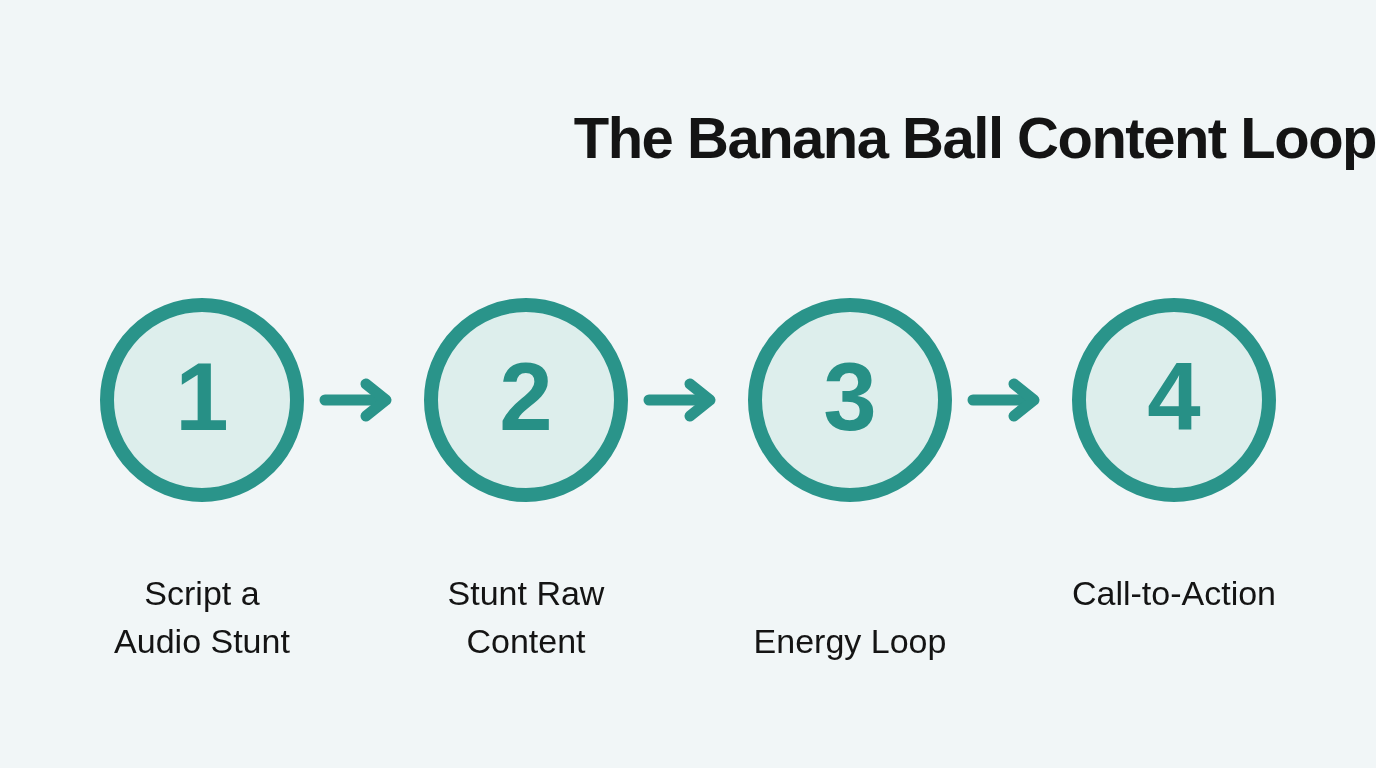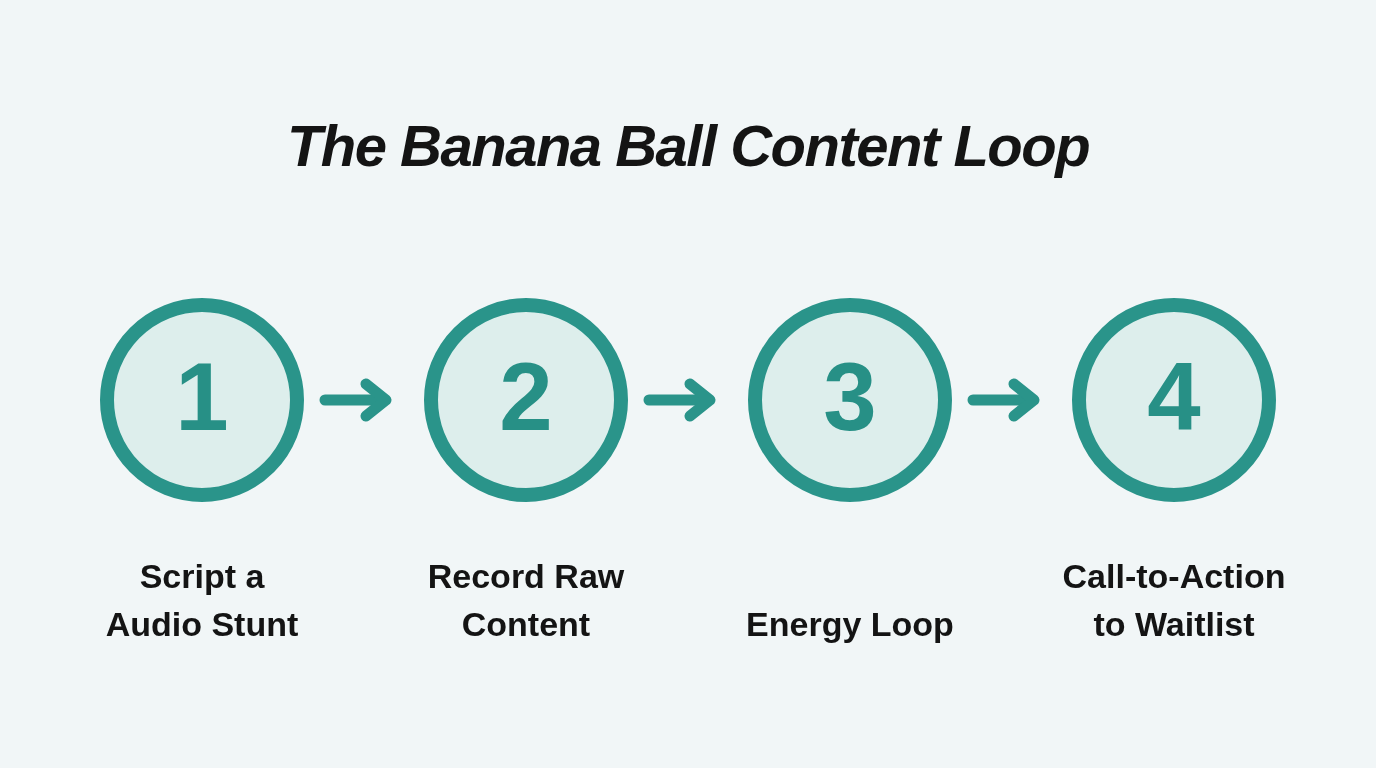--- a/index.html
+++ b/index.html
@@ -20,29 +20,28 @@
     font-family: "Liberation Sans", "DejaVu Sans", sans-serif;
     color: var(--text);
   }
   .canvas {
     position: relative;
     width: 1376px;
     height: 768px;
   }
   .title {
     position: absolute;
-    top: 112px;
+    top: 104px;
     left: 0;
     width: 100%;
-    text-align: center;
+    text-align: right;
     font-size: 58px;
     font-weight: 700;
     letter-spacing: -1.5px;
     color: var(--text);
-    font-style: italic;
   }
   .flow-row {
     position: absolute;
     top: 298px;
     left: 100px;
     display: flex;
     align-items: flex-start;
   }
   .step {
     width: 204px;
@@ -61,25 +60,25 @@
     justify-content: center;
   }
   .step-number {
     font-size: 96px;
     font-weight: 700;
     color: var(--teal_number);
     line-height: 1;
     padding-bottom: 6px;
   }
   .step-label {
-    margin-top: 50px;
+    margin-top: 67px;
     width: 330px;
     text-align: center;
     font-size: 34px;
-    font-weight: 700;
+    font-weight: 400;
     line-height: 48px;
     color: var(--text);
   }
   .arrow-cell {
     width: 120px;
     height: 204px;
     display: flex;
     align-items: center;
     justify-content: center;
     color: var(--teal);
@@ -110,21 +109,21 @@
         <line x1="7" y1="22" x2="64" y2="22"></line>
         <polyline points="48,6 68,22 48,38"></polyline>
       </svg>
     </div>
 
     <div class="step">
       <div class="step-circle">
         <span class="step-number">2</span>
       </div>
       <div class="step-label">
-        <span>Record Raw</span><br>
+        <span>Stunt Raw</span><br>
         <span>Content</span>
       </div>
     </div>
 
     <div class="arrow-cell">
       <svg width="92" height="44" viewBox="0 0 92 44" fill="none" stroke="currentColor" stroke-width="11" stroke-linecap="round" stroke-linejoin="round">
         <line x1="7" y1="22" x2="64" y2="22"></line>
         <polyline points="48,6 68,22 48,38"></polyline>
       </svg>
     </div>
@@ -145,18 +144,17 @@
         <polyline points="48,6 68,22 48,38"></polyline>
       </svg>
     </div>
 
     <div class="step">
       <div class="step-circle">
         <span class="step-number">4</span>
       </div>
       <div class="step-label">
         <span>Call-to-Action</span><br>
-        <span>to Waitlist</span>
       </div>
     </div>
 
   </div>
 </div>
 
 </body></html>

